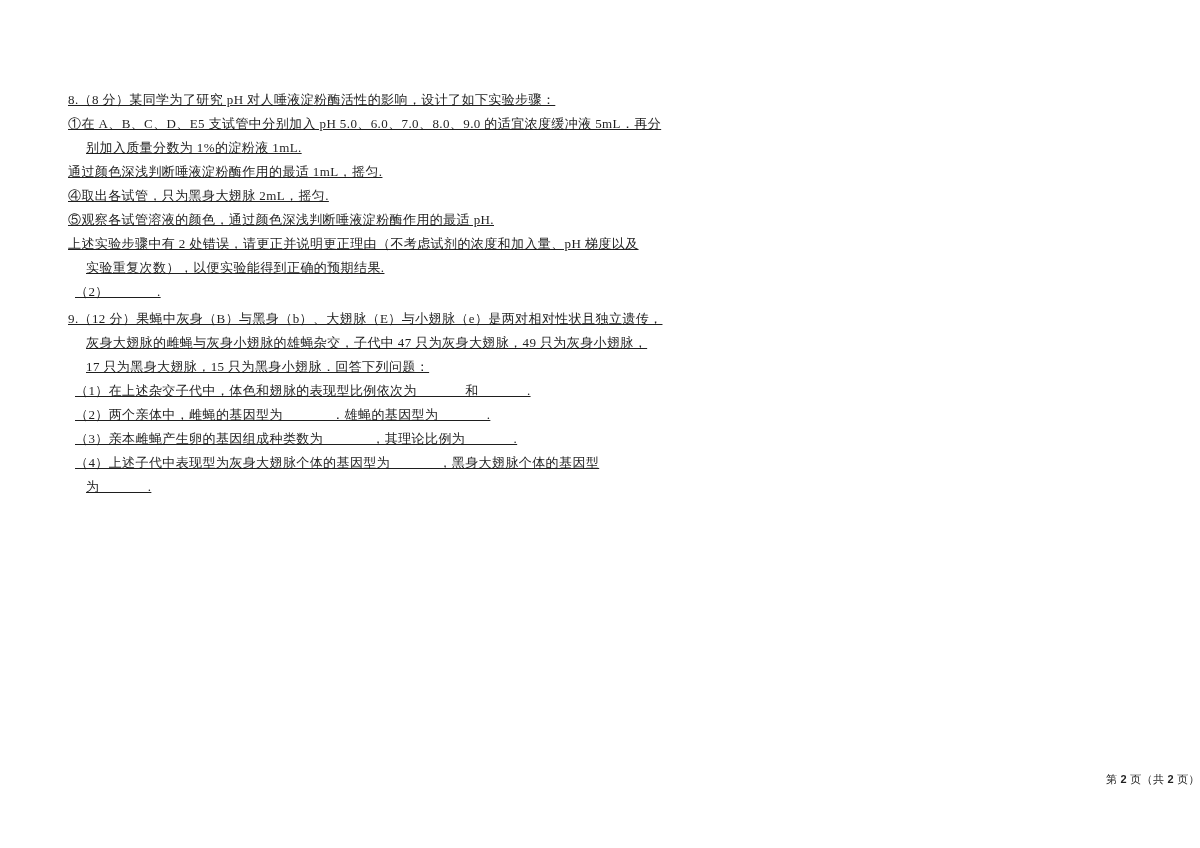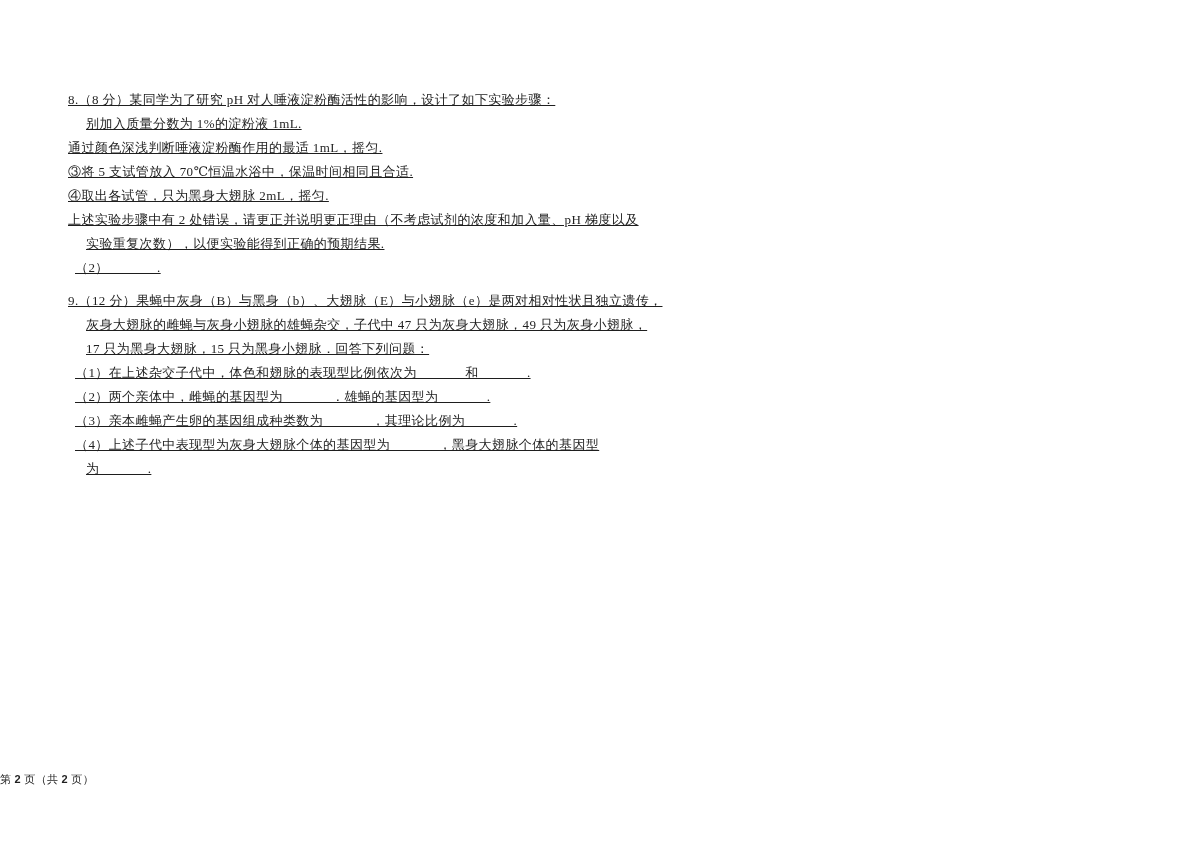--- a/index.html
+++ b/index.html
@@ -20,47 +20,48 @@
   }
   .line {
     font-size: 13px;
     line-height: 24px;
     white-space: nowrap;
     letter-spacing: 0.4px;
     text-decoration: underline;
   }
   .indent-1 { padding-left: 7px; }
   .indent-2 { padding-left: 18px; }
-  .q9-block { margin-top: 9px; }
+  .q9-block { margin-top: 3px; }
   .page-footer {
     position: absolute;
     left: 0;
     top: 770px;
     width: 1200px;
-    text-align: left;
+    text-align: right;
     font-size: 11px;
     line-height: 18px;
     letter-spacing: 0.4px;
   }
   .page-footer b {
     font-weight: bold;
     font-family: "Liberation Sans", "DejaVu Sans", sans-serif;
   }
 </style>
 </head>
 <body>
 
 <main class="doc-body">
 
   <section>
     <div class="line">8.（8 分）某同学为了研究 pH 对人唾液淀粉酶活性的影响，设计了如下实验步骤：</div>
+    <div class="line">①在 A、B、C、D、E5 支试管中分别加入 pH 5.0、6.0、7.0、8.0、9.0 的适宜浓度缓冲液 5mL．再分</div>
     <div class="line indent-2">别加入质量分数为 1%的淀粉液 1mL.</div>
     <div class="line">通过颜色深浅判断唾液淀粉酶作用的最适 1mL，摇匀.</div>
-    <div class="line">③将 5 支试管放入 70℃恒温水浴中，保温时间相同且合适.</div>
     <div class="line">④取出各试管，只为黑身大翅脉 2mL，摇匀.</div>
+    <div class="line">⑤观察各试管溶液的颜色，通过颜色深浅判断唾液淀粉酶作用的最适 pH.</div>
     <div class="line">上述实验步骤中有 2 处错误，请更正并说明更正理由（不考虑试剂的浓度和加入量、pH 梯度以及</div>
     <div class="line indent-2">实验重复次数），以便实验能得到正确的预期结果.</div>
     <div class="line indent-1">（2）_______.</div>
   </section>
 
   <section class="q9-block">
     <div class="line">9.（12 分）果蝇中灰身（B）与黑身（b）、大翅脉（E）与小翅脉（e）是两对相对性状且独立遗传，</div>
     <div class="line indent-2">灰身大翅脉的雌蝇与灰身小翅脉的雄蝇杂交，子代中 47 只为灰身大翅脉，49 只为灰身小翅脉，</div>
     <div class="line indent-2">17 只为黑身大翅脉，15 只为黑身小翅脉．回答下列问题：</div>
     <div class="line indent-1">（1）在上述杂交子代中，体色和翅脉的表现型比例依次为_______和_______.</div>

